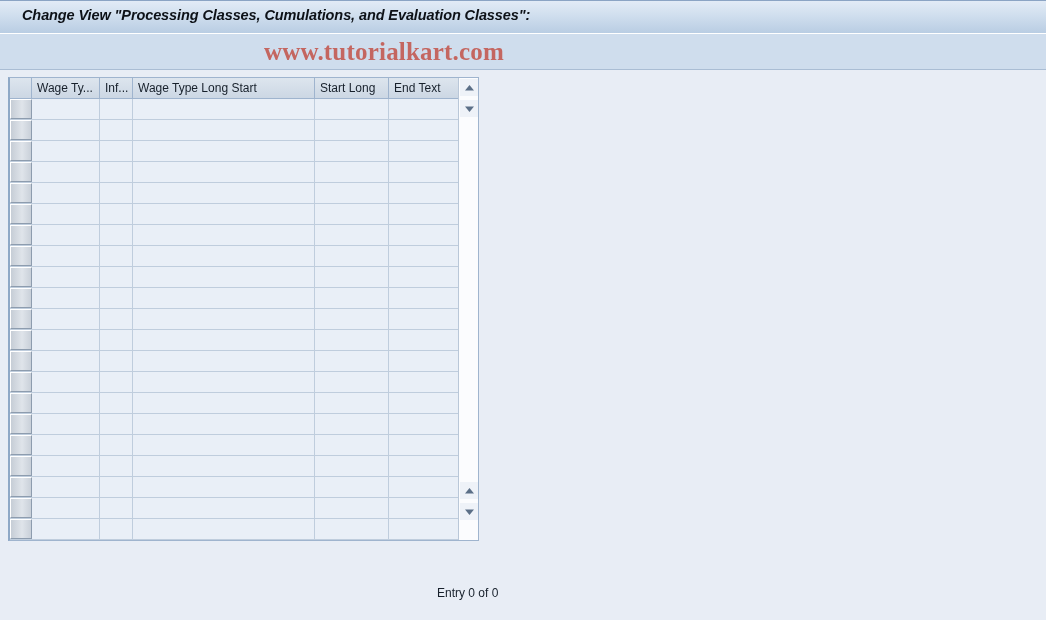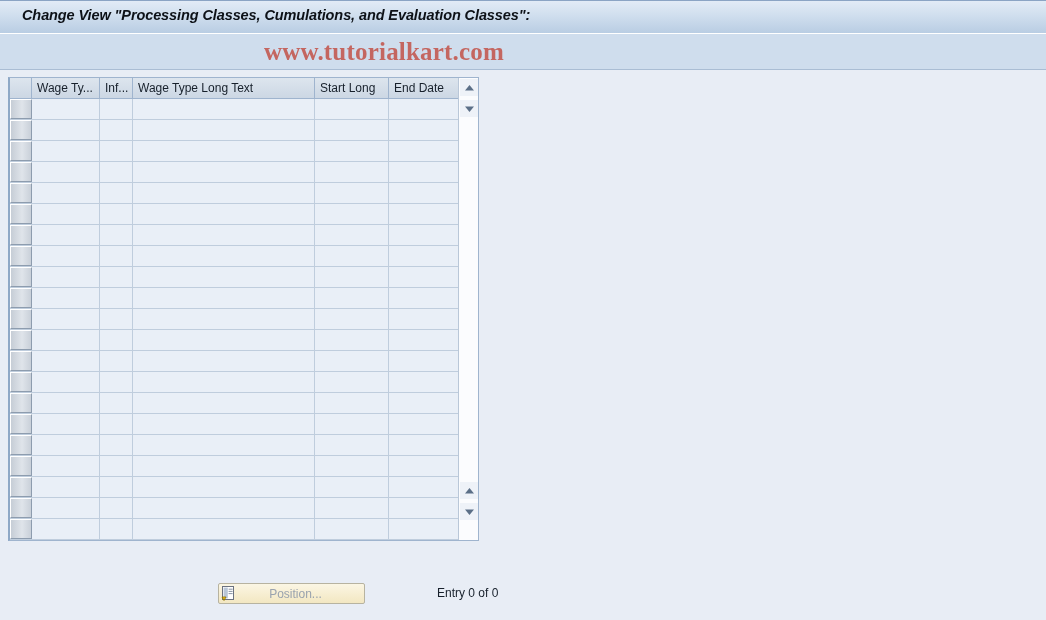--- a/index.html
+++ b/index.html
@@ -360,23 +360,23 @@
 </div>
 
 <div id="watermark">www.tutorialkart.com</div>
 
 <div id="table-panel">
 
   <div id="table-head">
       <div class="hcell corner" style="width: 22px;"></div>
       <div class="hcell" style="width: 68px;">Wage Ty...</div>
       <div class="hcell" style="width: 33px;">Inf...</div>
-      <div class="hcell" style="width: 182px;">Wage Type Long Text</div>
+      <div class="hcell" style="width: 182px;">Wage Type Long Start</div>
       <div class="hcell" style="width: 74px;">Start Long</div>
-      <div class="hcell" style="width: 72px;">End Date</div>
+      <div class="hcell" style="width: 72px;">End Text</div>
     </div>
 
   <div id="col-config">
     <svg width="14" height="13" viewBox="0 0 14 13">
       <rect x="0.5" y="0.5" width="13" height="12" fill="#f3f6fa" stroke="#2b4a7a" stroke-width="1"></rect>
       <rect x="1.5" y="1.5" width="3.3" height="10" fill="#f4d03f"></rect>
       <rect x="5.2" y="1.5" width="3.3" height="10" fill="#2e6fc4"></rect>
       <rect x="8.9" y="1.5" width="3.3" height="10" fill="#ffffff"></rect>
       <rect x="1.5" y="1.5" width="10.7" height="1.6" fill="#2b4a7a"></rect>
     </svg>
@@ -572,30 +572,15 @@
     <div class="sb-btn" style="top:425px;">
       <svg width="11" height="8" viewBox="0 0 11 8">
         <path d="M5.5 7 L1 1.5 L10 1.5 Z" fill="#5b6f87"></path>
       </svg>
     </div>
   </div>
 </div>
 
 <div id="footer">
 
-  <div id="btn-position">
-    <span class="pos-icon">
-      <svg width="17" height="17" viewBox="0 0 17 17">
-        <rect x="2.5" y="1.5" width="11" height="13" fill="#ffffff" stroke="#6b7280" stroke-width="1"></rect>
-        <rect x="3.6" y="2.6" width="4.2" height="10.8" fill="#b9c6d6"></rect>
-        <g stroke="#7a8898" stroke-width="0.9">
-          <path d="M8.6 4.2 H12.6"></path>
-            <path d="M8.6 6.4 H12.6"></path>
-            <path d="M8.6 8.6 H12.6"></path>
-        </g>
-        <path d="M2 12 L6 12 L4 15.5 Z" fill="#f0c419" stroke="#8a6d00" stroke-width="0.8"></path>
-      </svg>
-    </span>
-    <span class="pos-text">Position...</span>
-  </div>
 
   <div id="entry-count">Entry 0 of 0</div>
 </div>
 
 </body></html>

